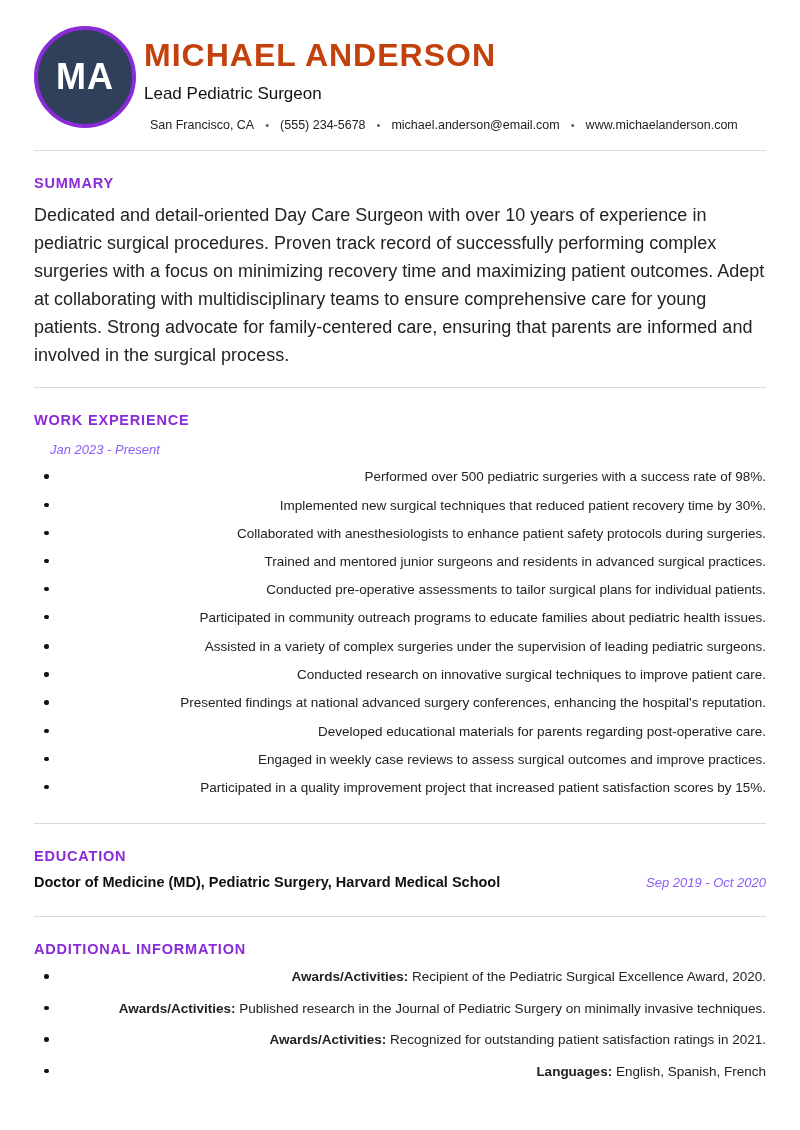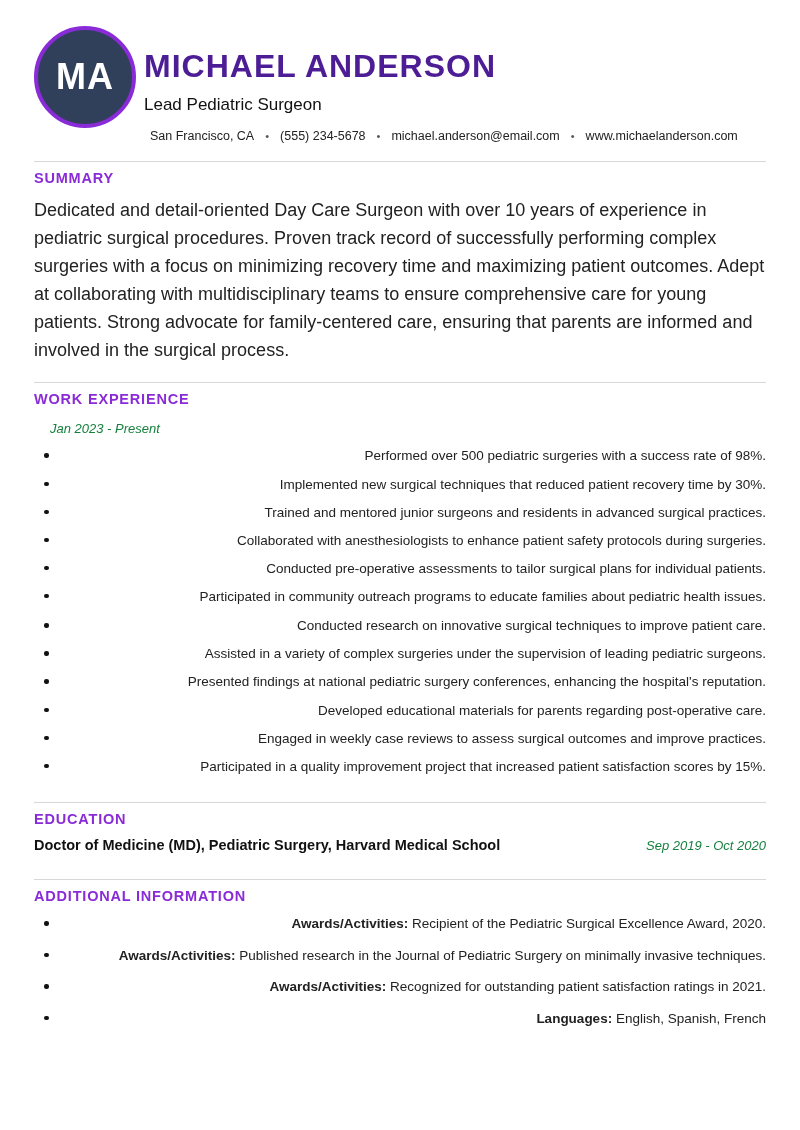--- a/index.html
+++ b/index.html
@@ -35,25 +35,25 @@
     justify-content: center;
   }
   .avatar-initials {
     color: #ffffff;
     font-size: 36px;
     font-weight: 600;
     letter-spacing: 1px;
   }
   .header-text { padding-top: 10px; flex: 1; }
   .name {
-    color: #4c1d95;
+    color: #c2410c;
     font-size: 32px;
     font-weight: 800;
     letter-spacing: 1px;
-    margin: 12px 0 10px 0;
+    margin: 1px 0 10px 0;
   }
   .job-title {
     font-size: 17px;
     color: #111111;
     margin: 0 0 14px 0;
   }
   .contact-row {
     display: flex;
     align-items: center;
     font-size: 12.5px;
@@ -71,21 +71,21 @@
   .divider {
     border: none;
     border-top: 1px solid #d8d8d8;
     margin: 18px 0 0 0;
   }
   .section-heading {
     color: #8a2bd8;
     font-size: 14.5px;
     font-weight: 700;
     letter-spacing: 0.8px;
-    margin: 8px 0 10px 0;
+    margin: 24px 0 10px 0;
   }
   .body-text {
     font-size: 18px;
     line-height: 1.56;
     color: #222222;
     margin: 0 0 8px 0;
   }
 
   
   .entry-header {
@@ -96,21 +96,21 @@
   }
   .entry-title {
     font-size: 14.5px;
     font-weight: 700;
     color: #111111;
   }
   .entry-company { margin-left: 14px; }
   .entry-dates {
     font-size: 13px;
     font-style: italic;
-    color: #15803d;
+    color: #8b5cf6;
     white-space: nowrap;
     margin-left: 16px;
   }
 
   ul.bullet-list {
     list-style: none;
     margin: 10px 0 6px 0;
     padding: 0 0 0 8px;
     text-align: right;
   }
@@ -171,32 +171,32 @@
   <div>
     <h2 class="section-heading">WORK EXPERIENCE</h2>
 
     <div>
       <div class="entry-header">
         <span class="entry-dates">Jan 2023 - Present</span>
       </div>
       <ul class="bullet-list">
         <li>Performed over 500 pediatric surgeries with a success rate of 98%.</li>
         <li>Implemented new surgical techniques that reduced patient recovery time by 30%.</li>
+        <li>Collaborated with anesthesiologists to enhance patient safety protocols during surgeries.</li>
         <li>Trained and mentored junior surgeons and residents in advanced surgical practices.</li>
-        <li>Collaborated with anesthesiologists to enhance patient safety protocols during surgeries.</li>
         <li>Conducted pre-operative assessments to tailor surgical plans for individual patients.</li>
         <li>Participated in community outreach programs to educate families about pediatric health issues.</li>
       </ul>
     </div>
 
     <div>
       <ul class="bullet-list">
+        <li>Assisted in a variety of complex surgeries under the supervision of leading pediatric surgeons.</li>
         <li>Conducted research on innovative surgical techniques to improve patient care.</li>
-        <li>Assisted in a variety of complex surgeries under the supervision of leading pediatric surgeons.</li>
-        <li>Presented findings at national pediatric surgery conferences, enhancing the hospital's reputation.</li>
+        <li>Presented findings at national advanced surgery conferences, enhancing the hospital's reputation.</li>
         <li>Developed educational materials for parents regarding post-operative care.</li>
         <li>Engaged in weekly case reviews to assess surgical outcomes and improve practices.</li>
         <li>Participated in a quality improvement project that increased patient satisfaction scores by 15%.</li>
       </ul>
     </div>
   </div>
 
   <hr class="divider" style="margin-top:26px;">
 
   <div>

